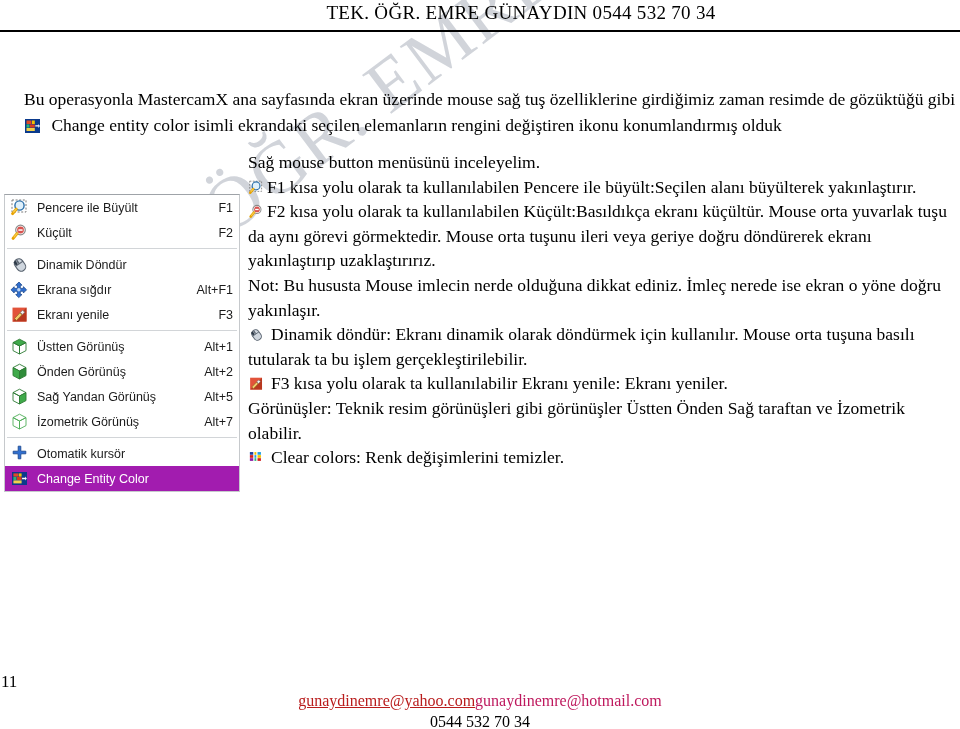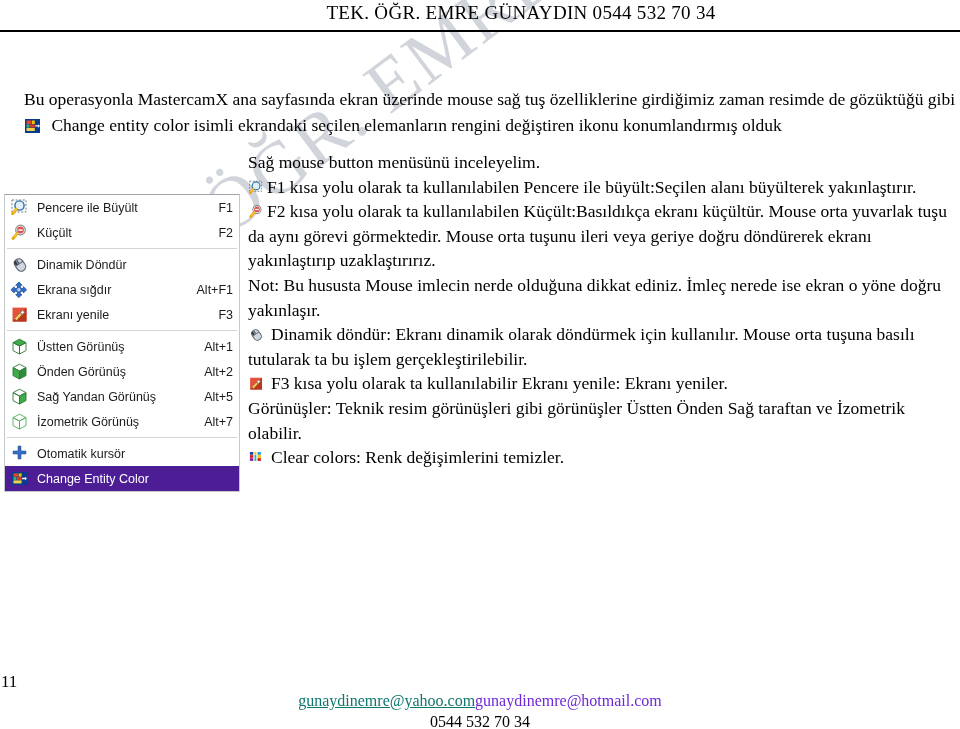--- a/index.html
+++ b/index.html
@@ -112,21 +112,21 @@
     flex: 1 1 auto;
     white-space: nowrap;
     overflow: hidden;
   }
   .menu-item .mi-key {
     flex: 0 0 auto;
     padding-left: 10px;
     white-space: nowrap;
   }
   .menu-item.selected {
-    background: #4c1d95;
+    background: #a21caf;
     color: #ffffff;
   }
   .menu-sep {
     height: 1px;
     margin: 3px 2px 3px 2px;
     background: #d2d5d8;
   }
 
   
   #body-text {
@@ -166,25 +166,25 @@
     position: absolute;
     left: 0;
     top: 690px;
     width: 960px;
     text-align: center;
     font-size: 16px;
     line-height: 21px;
     z-index: 3;
   }
   #footer .mail-link {
-    color: #0f766e;
+    color: #b91c1c;
     text-decoration: underline;
   }
   #footer .mail-plain {
-    color: #6d28d9;
+    color: #be185d;
     margin-left: 0;
   }
   #footer .phone {
     display: block;
   }
 </style>
 </head>
 <body>
 
 <div id="watermark">

